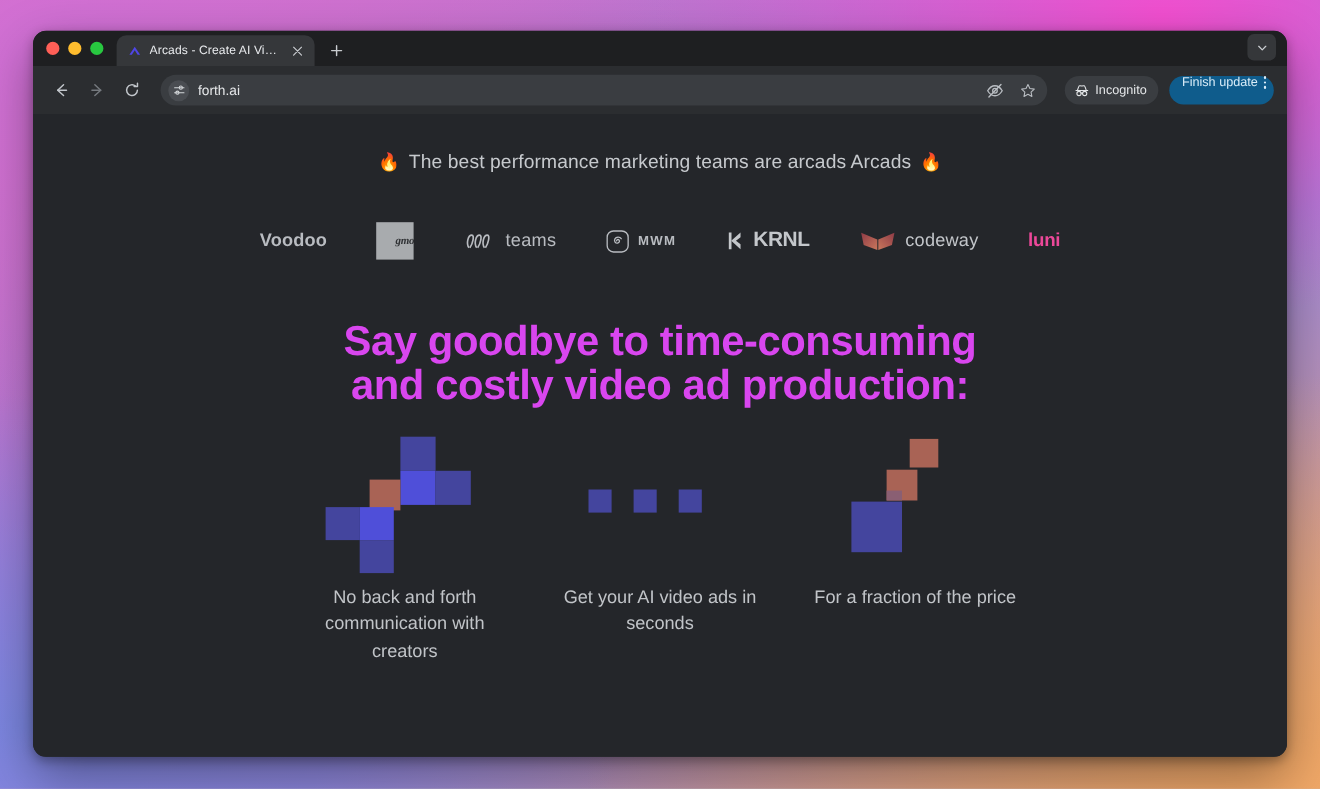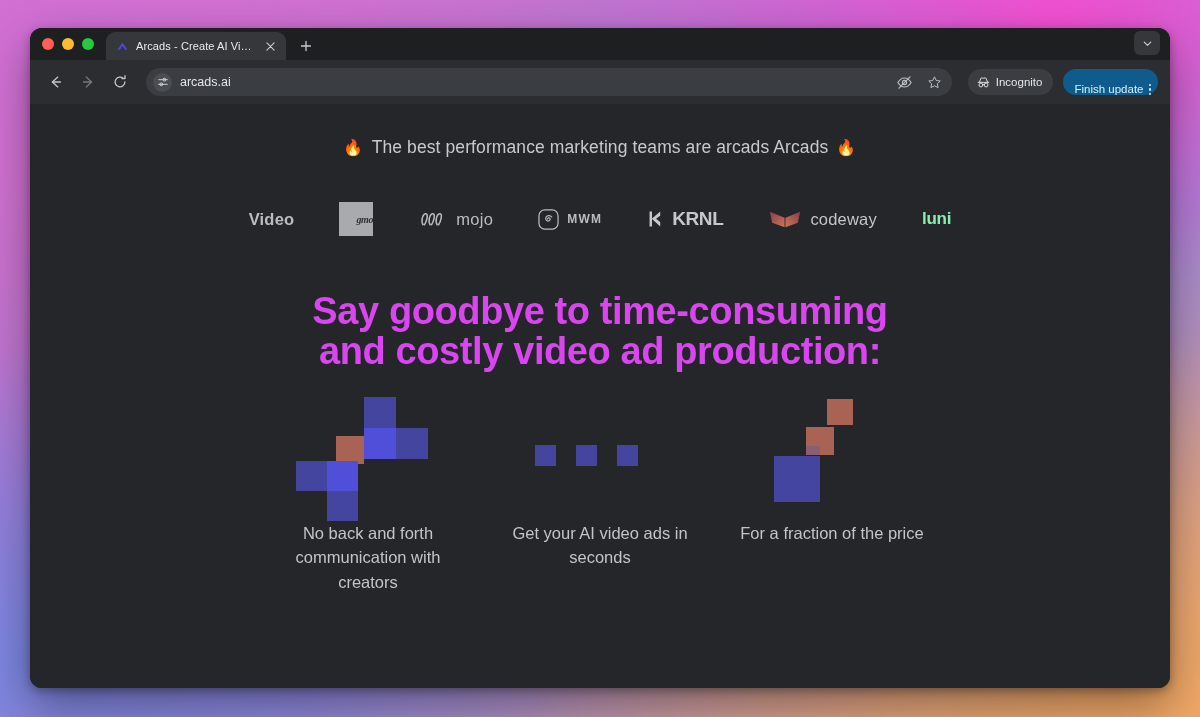--- a/index.html
+++ b/index.html
@@ -97,21 +97,21 @@
     display: flex; align-items: center; justify-content: center; color: #b9bdc2;
   }
   .incognito-pill {
     height: 26px; background: #3a3d41; border-radius: 13px;
     display: flex; align-items: center; gap: 5px;
     padding: 0 11px 0 8px; margin-left: 4px; flex: 0 0 auto;
   }
   .incognito-label { font-size: 11.5px; color: #e4e6e8; white-space: nowrap; text-align: center; }
   .update-pill {
     height: 26px; background: #0f5c8c; border-radius: 13px;
-    display: flex; align-items: flex-end; gap: 5px;
+    display: flex; align-items: flex-start; gap: 5px;
     padding: 0 7px 0 11px; margin-left: 6px; flex: 0 0 auto;
   }
   .update-label { font-size: 11.5px; color: #d9ecf8; white-space: nowrap; }
   .kebab { display: flex; flex-direction: column; gap: 2px; align-items: center; }
   .kebab i { width: 2.5px; height: 2.5px; border-radius: 50%; background: #d9ecf8; display: block; }
 
   
   .page {
     flex: 1 1 auto; background: #24262a; overflow: hidden;
     display: flex; flex-direction: column; align-items: center;
@@ -125,21 +125,21 @@
   .logos {
     margin-top: 44px; width: 100%;
     display: flex; align-items: center; justify-content: center; gap: 45px;
   }
   .logo { display: flex; align-items: center; gap: 8px; height: 34px; }
   .logo-text { font-size: 16.5px; color: #b9bcc1; font-weight: 700; letter-spacing: .2px; }
   .logo-text.thin { font-weight: 400; letter-spacing: .3px; }
   .logo-text.mwm { font-size: 12px; font-weight: 700; letter-spacing: 1.2px; }
   .logo-text.krnl { font-size: 19px; font-weight: 800; letter-spacing: -.4px; color: #c4c7cb; }
   .logo-text.codeway { font-size: 16.5px; font-weight: 400; color: #c2c5c9; letter-spacing: .2px; }
-  .logo-text.luni { font-size: 17px; font-weight: 700; color: #86efac; letter-spacing: -.2px; }
+  .logo-text.luni { font-size: 17px; font-weight: 700; color: #ec4899; letter-spacing: -.2px; }
   .logo-box {
     width: 34px; height: 34px; background: #a8abae;
     display: flex; align-items: center; justify-content: flex-end;
   }
   .logo-box span {
     font-family: "Liberation Serif", serif; font-style: italic;
     font-size: 10px; color: #2f3134; font-weight: 700; letter-spacing: -.3px;
   }
 
   .headline {
@@ -149,21 +149,21 @@
   }
 
   .features {
     margin-top: 20px; width: 100%; display: flex;
     justify-content: center; align-items: flex-start; gap: 0;
   }
   .feature { width: 232px; display: flex; flex-direction: column; align-items: center; }
   .feature-art { width: 160px; height: 120px; position: relative; }
   .feature-art .sq { position: absolute; }
   .feature-label {
-    margin-top: 10px; text-align: center; font-size: 16.5px;
+    margin-top: 20px; text-align: center; font-size: 16.5px;
     line-height: 1.48; color: #c1c4c8; width: 200px;
   }
 </style>
 </head>
 <body>
 
 <div class="window">
 
   <div class="tabstrip">
     <div class="traffic">
@@ -218,21 +218,21 @@
     </div>
 
     <div class="omnibox">
       <span class="site-icon">
         <svg width="12" height="12" viewBox="0 0 14 14">
           <path d="M2 4.3 H12 M2 9.7 H12" stroke="#d4d7da" stroke-width="1.1" stroke-linecap="round"></path>
           <circle cx="8.6" cy="4.3" r="1.7" fill="none" stroke="#d4d7da" stroke-width="1.1"></circle>
           <circle cx="5" cy="9.7" r="1.7" fill="none" stroke="#d4d7da" stroke-width="1.1"></circle>
         </svg>
       </span>
-      <span class="url-text" title="Search Google or type a URL">arcads.ai</span>
+      <span class="url-text" title="Search Google or type a URL">forth.ai</span>
       <span class="omni-icon">
         <svg width="17" height="17" viewBox="0 0 18 18">
           <path d="M2 9 C4 5.6 6.4 4.2 9 4.2 C11.6 4.2 14 5.6 16 9 C14 12.4 11.6 13.8 9 13.8 C6.4 13.8 4 12.4 2 9 Z" fill="none" stroke="#b9bdc2" stroke-width="1.25"></path>
           <circle cx="9" cy="9" r="2.2" fill="none" stroke="#b9bdc2" stroke-width="1.25"></circle>
           <path d="M3.2 15 L14.8 3" stroke="#b9bdc2" stroke-width="1.35" stroke-linecap="round"></path>
         </svg>
       </span>
       <span class="omni-icon">
         <svg width="15" height="15" viewBox="0 0 18 18">
           <path d="M9 2.2 L11.1 6.6 L15.9 7.2 L12.4 10.5 L13.3 15.2 L9 12.9 L4.7 15.2 L5.6 10.5 L2.1 7.2 L6.9 6.6 Z" fill="none" stroke="#b9bdc2" stroke-width="1.2" stroke-linejoin="round"></path>
@@ -265,36 +265,36 @@
 
     <div class="banner">
       <span class="fire">🔥</span>
       <span>The best performance marketing teams are arcads Arcads</span>
       <span class="fire">🔥</span>
     </div>
 
     <div class="logos">
 
       <div class="logo">
-        <span class="logo-text">Video</span>
+        <span class="logo-text">Voodoo</span>
       </div>
 
       <div class="logo">
         <span class="logo-box">
           <span>gmo</span>
         </span>
       </div>
 
       <div class="logo">
         <svg width="30" height="18" viewBox="0 0 34 20">
           <path d="M6 17 C3 13 5 4 9 4 C12 4 10 13 7 17" fill="none" stroke="#b9bcc1" stroke-width="1.7"></path>
           <path d="M14 17 C11 13 13 4 17 4 C20 4 18 13 15 17" fill="none" stroke="#b9bcc1" stroke-width="1.7"></path>
           <path d="M22 17 C19 13 21 4 25 4 C28 4 26 13 23 17" fill="none" stroke="#b9bcc1" stroke-width="1.7"></path>
         </svg>
-        <span class="logo-text thin">mojo</span>
+        <span class="logo-text thin">teams</span>
       </div>
 
       <div class="logo">
         <svg width="21" height="21" viewBox="0 0 22 22">
           <rect x="1" y="1" width="20" height="20" rx="6" fill="none" stroke="#b9bcc1" stroke-width="1.3"></rect>
           <path d="M14.4 8.4 C13 6.2 9.6 6.4 8.4 8.6 C7.3 10.7 9 13 11 12.6 C12.6 12.3 13.3 10.6 12.3 9.6 C11.4 8.7 10 9.3 10 10.4" fill="none" stroke="#b9bcc1" stroke-width="1.25" stroke-linecap="round"></path>
         </svg>
         <span class="logo-text mwm">MWM</span>
       </div>
 

